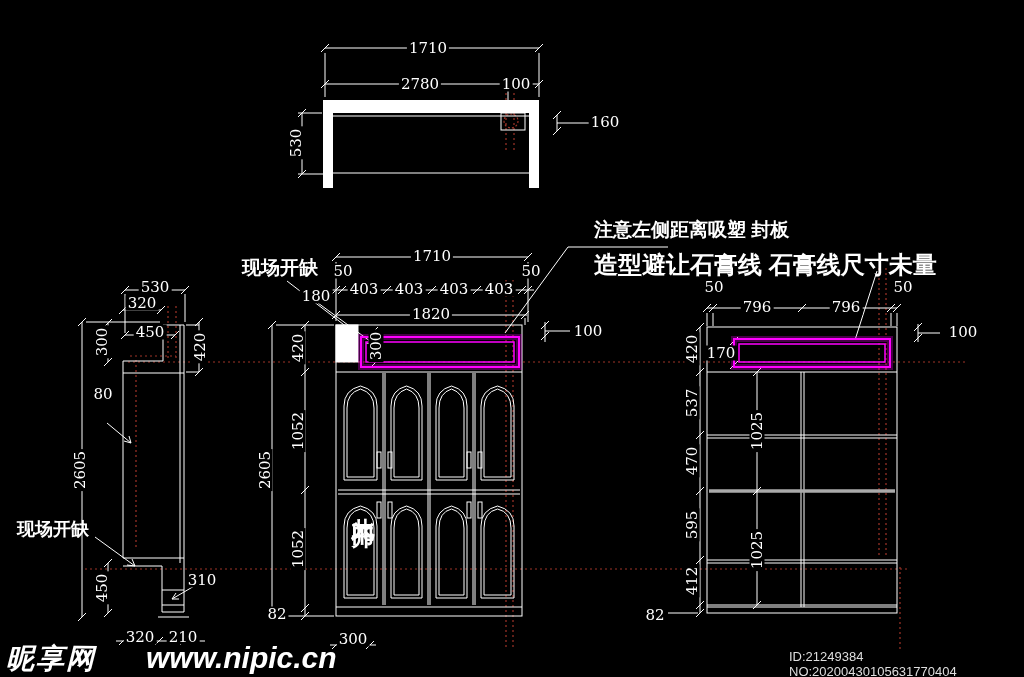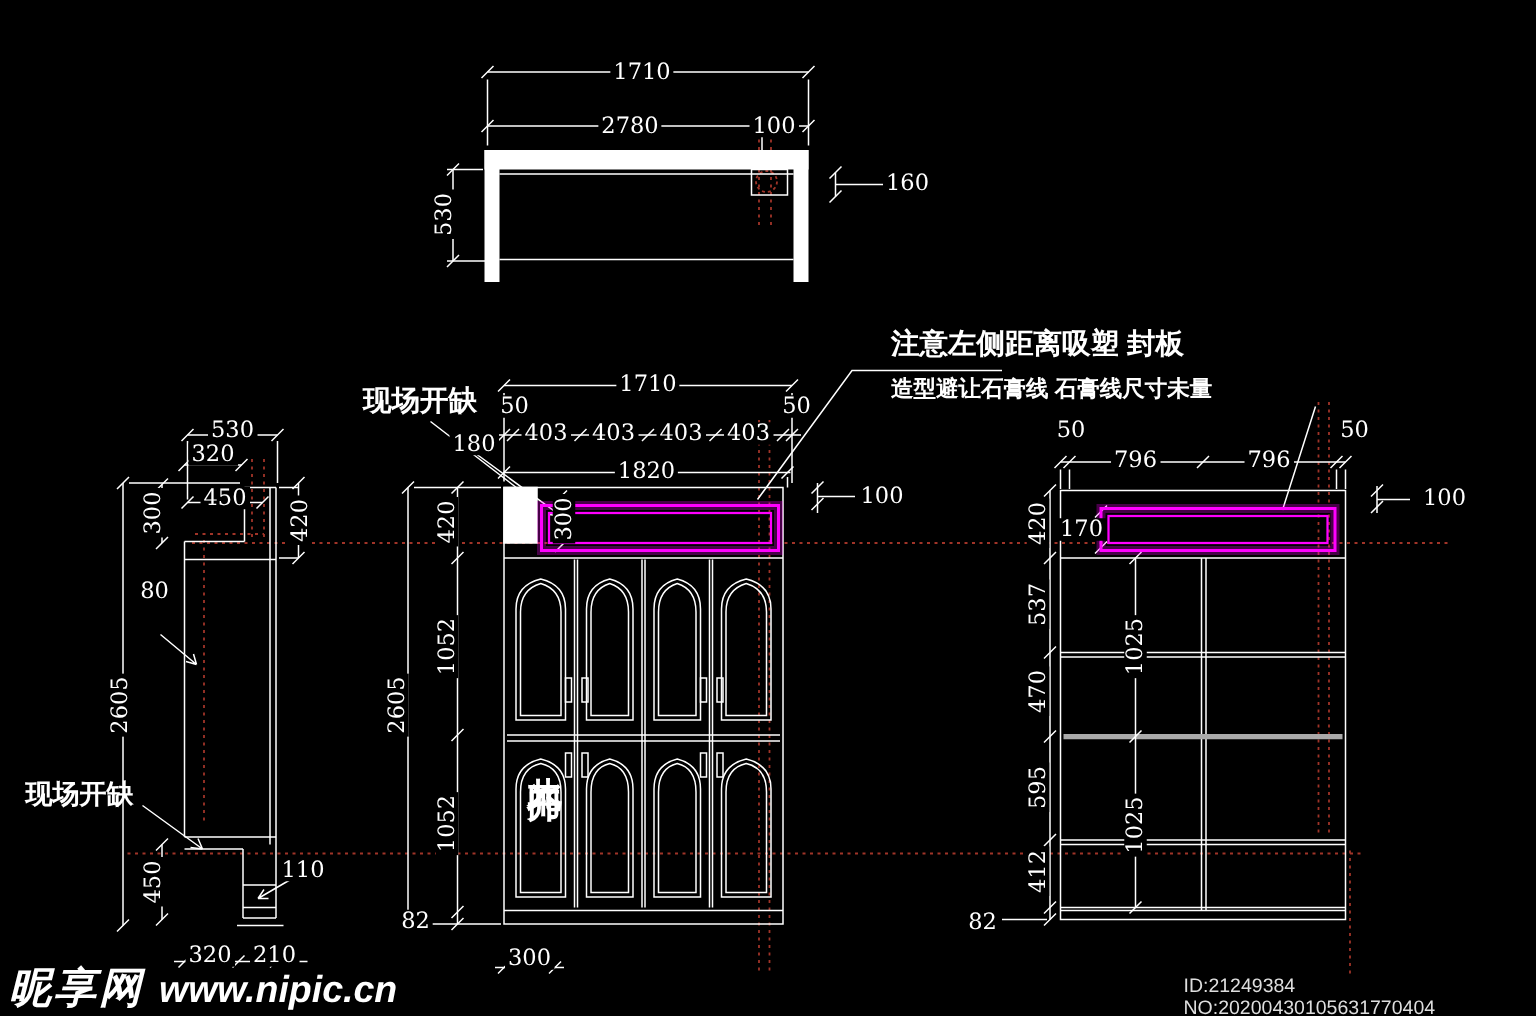--- a/index.html
+++ b/index.html
@@ -9,21 +9,21 @@
   .dim{position:absolute;transform:translate(-50%,-50%);color:#fff;background:#000;
        font:15px "DejaVu Serif",serif;line-height:1;padding:0 2px;white-space:nowrap;z-index:3;}
   .dim.v{transform:translate(-50%,-50%) rotate(-90deg);}
   .cn{position:absolute;color:#fff;font-family:"Liberation Sans",sans-serif;font-weight:bold;
       white-space:nowrap;z-index:3;line-height:1.15;}
   .vtext{writing-mode:vertical-rl;text-orientation:upright;letter-spacing:3px;}
   #watermark{position:absolute;left:6px;top:640px;display:flex;align-items:baseline;gap:10px;
              color:#fff;font-family:"Liberation Sans",sans-serif;font-weight:bold;
              font-style:italic;z-index:4;}
   #watermark .wm-name{font-size:28px;letter-spacing:2px;}
-  #watermark .wm-url{font-size:25px;}
+  #watermark .wm-url{font-size:30px;margin-left:40px;}
   #footer-id{position:absolute;left:789px;top:649px;color:#dedede;z-index:4;
              font:13px "Liberation Sans",sans-serif;}
 </style>
 </head>
 <body>
 
 <div id="canvas">
 
 <svg width="1024" height="677" viewBox="0 0 1024 677">
 
@@ -134,21 +134,21 @@
   </g>
 </svg>
 
   <span class="dim" style="left:428px;top:48px">1710</span>
   <span class="dim" style="left:420px;top:84px">2780</span>
   <span class="dim" style="left:516px;top:84px">100</span>
   <span class="dim v" style="left:296px;top:143px">530</span>
   <span class="dim" style="left:605px;top:122px">160</span>
 
   <span class="cn" style="left:594px;top:219px;font-size:19px">注意左侧距离吸塑 封板</span>
-  <span class="cn" style="left:594px;top:251px;font-size:15px">造型避让石膏线 石膏线尺寸未量</span>
+  <span class="cn" style="left:594px;top:251px;font-size:24px">造型避让石膏线 石膏线尺寸未量</span>
   <span class="cn" style="left:242px;top:257px;font-size:19px">现场开缺</span>
   <span class="dim" style="left:316px;top:296px">180</span>
   <span class="cn vtext" style="left:350px;top:499px;font-size:23px">此门不开</span>
   <span class="cn" style="left:17px;top:519px;font-size:18px">现场开缺</span>
 
   <span class="dim" style="left:432px;top:256px">1710</span>
   <span class="dim" style="left:343px;top:271px">50</span>
   <span class="dim" style="left:531px;top:271px">50</span>
   <span class="dim" style="left:364px;top:289px">403</span>
   <span class="dim" style="left:409px;top:289px">403</span>
@@ -180,21 +180,21 @@
   <span class="dim v" style="left:757px;top:550px">1025</span>
 
   <span class="dim" style="left:155px;top:287px">530</span>
   <span class="dim" style="left:142px;top:303px">320</span>
   <span class="dim" style="left:150px;top:332px">450</span>
   <span class="dim v" style="left:102px;top:342px">300</span>
   <span class="dim v" style="left:200px;top:347px">420</span>
   <span class="dim" style="left:103px;top:394px">80</span>
   <span class="dim v" style="left:80px;top:470px">2605</span>
   <span class="dim v" style="left:102px;top:588px">450</span>
-  <span class="dim" style="left:202px;top:580px">110</span>
+  <span class="dim" style="left:202px;top:580px">310</span>
   <span class="dim" style="left:140px;top:637px">320</span>
   <span class="dim" style="left:183px;top:637px">210</span>
 
   <div id="watermark">
     <span class="wm-name">昵享网</span>
     <span class="wm-url">www.nipic.cn</span>
   </div>
   <span id="footer-id">ID:21249384 NO:20200430105631770404</span>
 
 </div>

